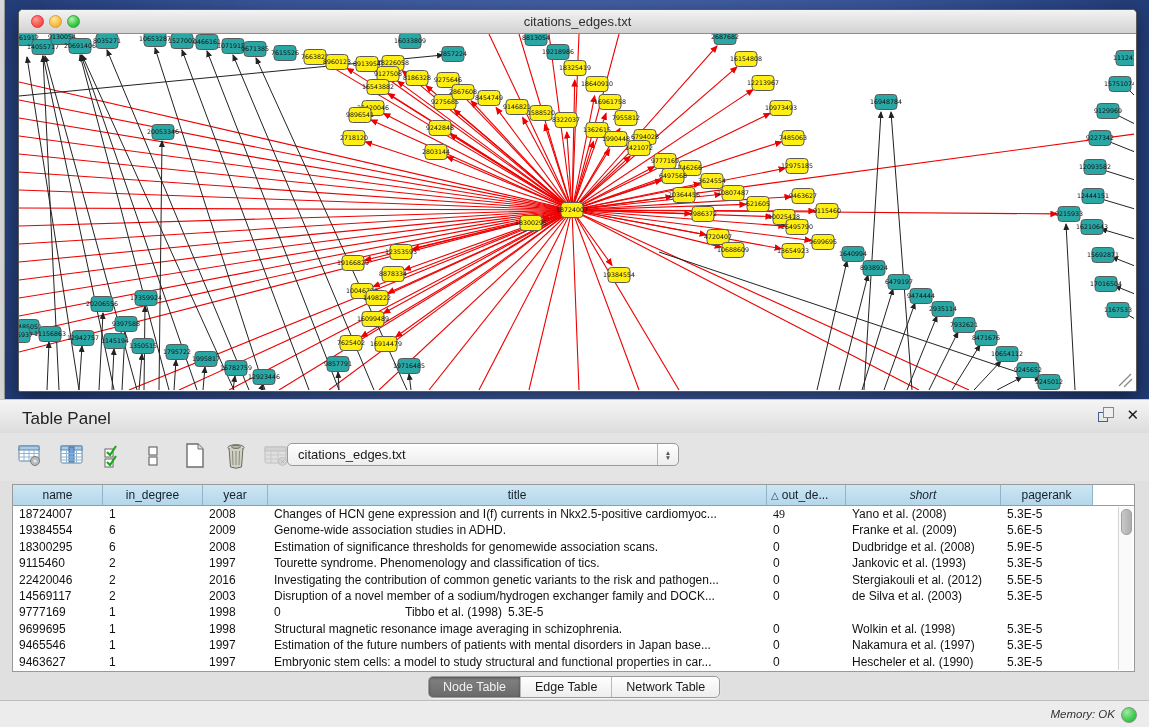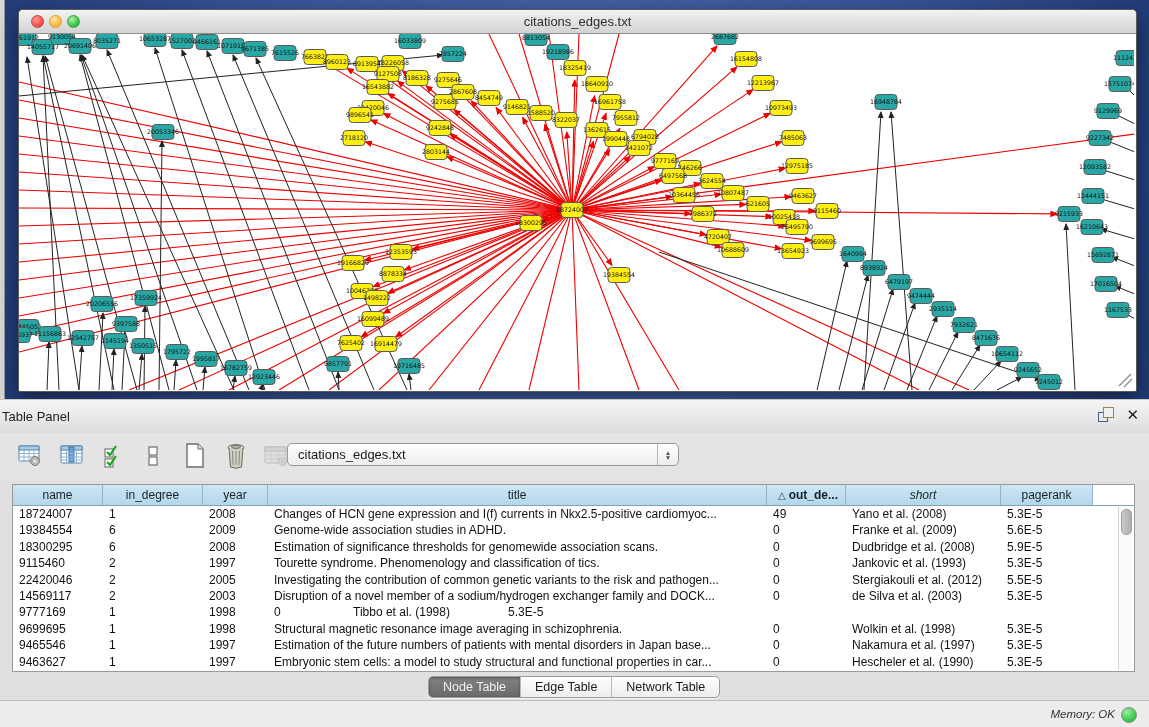--- a/index.html
+++ b/index.html
@@ -20,41 +20,41 @@
     font-size:13px;color:#2e2e2e;}
   .tl{position:absolute;top:5px;width:13px;height:13px;border-radius:50%;box-sizing:border-box;}
   .tl.r{left:12px;background:radial-gradient(circle at 35% 30%, #ff9a94,#f95450 60%,#d63a33);border:1px solid #ce3e36;}
   .tl.y{left:30px;background:radial-gradient(circle at 35% 30%, #ffe9a8,#fcbA3f 60%,#e09f2c);border:1px solid #d3a03c;}
   .tl.g{left:48px;background:radial-gradient(circle at 35% 30%, #b5f0b0,#38c649 60%,#27a334);border:1px solid #35a83c;}
   .canvas-holder{position:absolute;left:0;top:24px;width:1115px;height:356px;background:#fff;overflow:hidden;}
   
   .panel{position:absolute;left:0;top:399px;width:1149px;height:328px;background:#e0e0e0;}
   .panel-header{position:absolute;left:0;top:0;width:1149px;height:34px;
      background:linear-gradient(#f5f5f5,#dcdcdc);border-bottom:1px solid #aaa;border-top:1px solid #c8c8c8;}
-  .panel-title{position:absolute;left:2px;top:9px;font-size:13px;color:#222;}
+  .panel-title{position:absolute;left:22px;top:9px;font-size:17px;color:#222;}
   .ph-icons{position:absolute;right:10px;top:7px;display:flex;gap:12px;align-items:center;}
   .float-ic{width:16px;height:16px;position:relative;}
   .float-ic .b1{position:absolute;left:0;top:5px;width:8px;height:8px;border:1.4px solid #44608a;}
   .float-ic .b2{position:absolute;left:5px;top:0;width:9px;height:9px;border:1.4px solid #97884e;background:#efefef;}
   .close-x{font-size:15px;font-weight:bold;color:#1a1a1a;line-height:16px;}
   .toolbar{position:absolute;left:0;top:34px;width:1149px;height:48px;background:#e4e4e4;}
   .tb-icons{position:absolute;left:16px;top:8px;display:flex;gap:11px;align-items:center;}
   .tbi{width:30px;height:30px;display:flex;align-items:center;justify-content:center;}
   .combo{position:absolute;left:287px;top:10px;width:392px;height:23px;box-sizing:border-box;
     border:1px solid #9a9a9a;border-radius:5px;background:linear-gradient(#ffffff,#ededed);
     font-size:13px;color:#1a1a1a;display:flex;align-items:center;padding-left:10px;}
   .combo .arrows{position:absolute;right:0px;top:0px;width:20px;height:21px;border-left:1px solid #b5b5b5;
     display:flex;flex-direction:column;align-items:center;justify-content:center;font-size:6.5px;color:#555;line-height:5px;}
   
   .table-wrap{position:absolute;left:12px;top:85px;width:1123px;height:188px;box-sizing:border-box;
     border:1px solid #999;background:#fff;overflow:hidden;}
   .thead{display:flex;height:21px;box-sizing:border-box;border-bottom:1px solid #7da4bc;background:#fff;}
   .th{box-sizing:border-box;background:linear-gradient(#cde6f4,#b4d7ea);border-right:1px solid #90b4c8;
     font-size:12px;color:#15212a;text-align:center;line-height:20px;overflow:hidden;white-space:nowrap;}
-  .th.sorted{text-align:center;padding-left:4px;font-weight:bold;}
+  .th.sorted{text-align:left;padding-left:4px;}
   .tri{color:#1d4f7a;font-size:10px;margin-right:3px;}
   .trow{display:flex;height:16.4px;line-height:16.4px;font-size:12px;color:#111;}
   .td{box-sizing:border-box;padding-left:6px;overflow:hidden;white-space:nowrap;text-overflow:ellipsis;}
   .vsb{position:absolute;right:2px;top:22px;width:13px;height:163px;background:#fafafa;border-left:1px solid #d5d5d5;}
   .vsb .thumb{position:absolute;left:1.5px;top:2px;width:9px;height:24px;border-radius:5px;
      background:linear-gradient(90deg,#c9c9c9,#aeaeae);border:1px solid #a0a0a0;}
   
   .tabsrow{position:absolute;left:0;top:273px;width:1149px;height:28px;}
   .seg{position:absolute;left:428px;top:4px;height:20px;display:flex;border:1px solid #9b9b9b;border-radius:5px;
       overflow:hidden;background:linear-gradient(#ffffff,#ededed);box-shadow:0 1px 1px rgba(255,255,255,.7);}
@@ -795,21 +795,21 @@
         <div class="th sorted" style="width: 79px;"><span class="tri">△</span>out_de...</div>
         <div class="th" style="width: 155px; font-style: italic;">short</div>
         <div class="th" style="width: 92px;">pagerank</div>
       </div>
     <div id="tbody">
         <div class="trow">
           <div class="td" style="width: 90px;">18724007</div>
           <div class="td" style="width: 100px;">1</div>
           <div class="td" style="width: 65px;">2008</div>
           <div class="td" style="width: 499px;">Changes of HCN gene expression and I(f) currents in Nkx2.5-positive cardiomyoc...</div>
-          <div class="td" style="width: 79px;">49</div>
+          <div class="td" style="width: 79px; font-family: Liberation Serif, serif;">49</div>
           <div class="td" style="width: 155px;">Yano et al. (2008)</div>
           <div class="td" style="width: 92px;">5.3E-5</div>
         </div>
         <div class="trow">
           <div class="td" style="width: 90px;">19384554</div>
           <div class="td" style="width: 100px;">6</div>
           <div class="td" style="width: 65px;">2009</div>
           <div class="td" style="width: 499px;">Genome-wide association studies in ADHD.</div>
           <div class="td" style="width: 79px;">0</div>
           <div class="td" style="width: 155px;">Franke et al. (2009)</div>
@@ -829,41 +829,41 @@
           <div class="td" style="width: 100px;">2</div>
           <div class="td" style="width: 65px;">1997</div>
           <div class="td" style="width: 499px;">Tourette syndrome. Phenomenology and classification of tics.</div>
           <div class="td" style="width: 79px;">0</div>
           <div class="td" style="width: 155px;">Jankovic et al. (1993)</div>
           <div class="td" style="width: 92px;">5.3E-5</div>
         </div>
         <div class="trow">
           <div class="td" style="width: 90px;">22420046</div>
           <div class="td" style="width: 100px;">2</div>
-          <div class="td" style="width: 65px;">2005</div>
+          <div class="td" style="width: 65px;">2016</div>
           <div class="td" style="width: 499px;">Investigating the contribution of common genetic variants to the risk and pathogen...</div>
           <div class="td" style="width: 79px;">0</div>
           <div class="td" style="width: 155px;">Stergiakouli et al. (2012)</div>
           <div class="td" style="width: 92px;">5.5E-5</div>
         </div>
         <div class="trow">
           <div class="td" style="width: 90px;">14569117</div>
           <div class="td" style="width: 100px;">2</div>
           <div class="td" style="width: 65px;">2003</div>
           <div class="td" style="width: 499px;">Disruption of a novel member of a sodium/hydrogen exchanger family and DOCK...</div>
           <div class="td" style="width: 79px;">0</div>
           <div class="td" style="width: 155px;">de Silva et al. (2003)</div>
           <div class="td" style="width: 92px;">5.3E-5</div>
         </div>
         <div class="trow">
           <div class="td" style="width: 90px;">9777169</div>
           <div class="td" style="width: 100px;">1</div>
           <div class="td" style="width: 65px;">1998</div>
           <div class="td" style="width: 79px;">0</div>
-          <div class="td" style="width: 155px;">Tibbo et al. (1998)</div>
+          <div class="td" style="width: 155px; text-align: right;">Tibbo et al. (1998)</div>
           <div class="td" style="width: 92px;">5.3E-5</div>
         </div>
         <div class="trow">
           <div class="td" style="width: 90px;">9699695</div>
           <div class="td" style="width: 100px;">1</div>
           <div class="td" style="width: 65px;">1998</div>
           <div class="td" style="width: 499px;">Structural magnetic resonance image averaging in schizophrenia.</div>
           <div class="td" style="width: 79px;">0</div>
           <div class="td" style="width: 155px;">Wolkin et al. (1998)</div>
           <div class="td" style="width: 92px;">5.3E-5</div>

